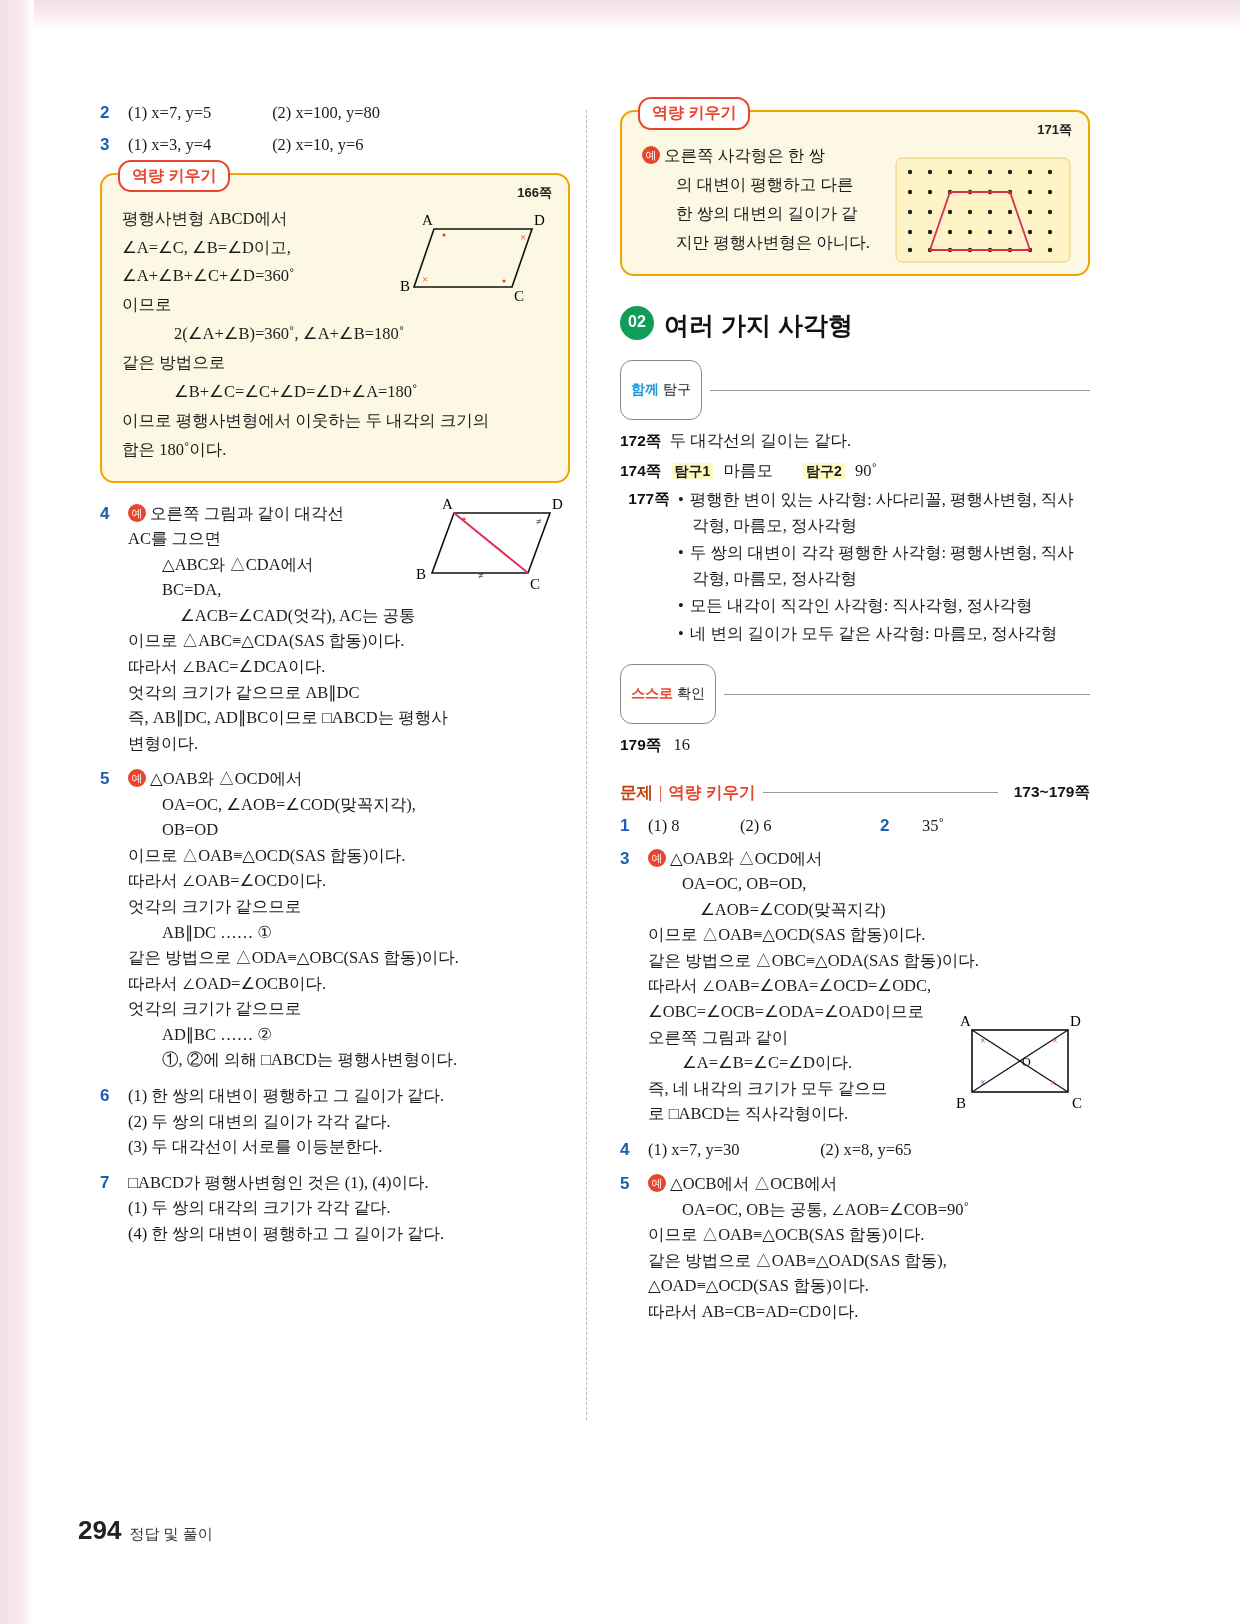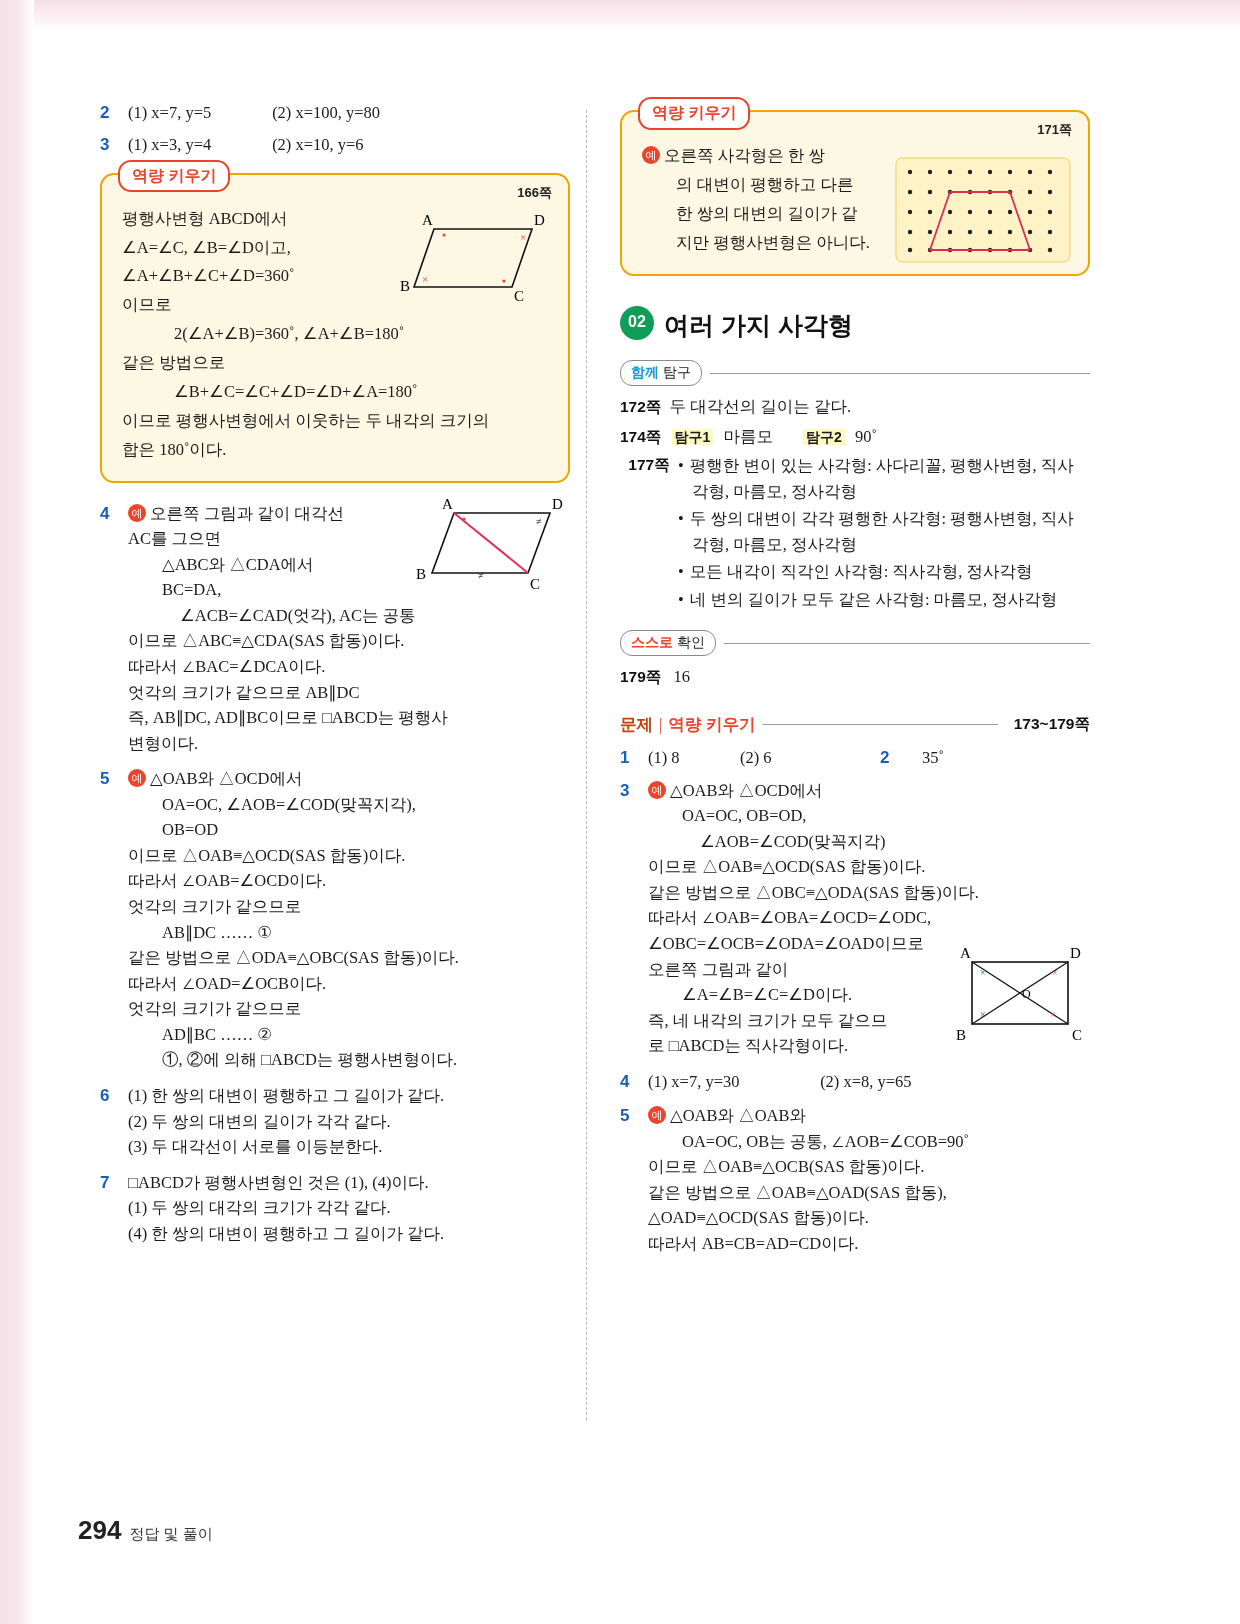--- a/index.html
+++ b/index.html
@@ -88,21 +88,21 @@
     font-size: 16px; display: flex; align-items: center; justify-content: center;
     margin-right: 10px;
   }
   .sec-title {
     font-family: "Liberation Sans", sans-serif; font-weight: bold; font-size: 25px; color: #111;
   }
 
   
   .pill-rule { display: flex; align-items: center; margin: 16px 0 8px 0; }
   .pill {
-    border: 1.5px solid #8a8a8a; border-radius: 12px; padding: 1px 10px;
+    border: 1.5px solid #8a8a8a; border-radius: 12px; padding: 18px 10px;
     font-family: "Liberation Sans", sans-serif; font-size: 14px; color: #222;
     background: #fff; white-space: nowrap;
   }
   .pill .accent { color: #1a9ad6; font-weight: bold; }
   .pill .accent2 { color: #e8452c; font-weight: bold; }
   .rule { flex: 1 1 auto; height: 1px; background: #9a9a9a; margin-left: 8px; }
 
   .prob-head { display: flex; align-items: center; margin: 22px 0 8px 0; }
   .prob-head .lbl {
     font-family: Liberation Serif, serif; font-weight: bold; font-size: 16.5px; color: #c2410c;
@@ -430,21 +430,21 @@
       <div class="qbody">
         <span style="display:inline-block;width:168px">(1) x=7, y=30</span>
         <span>(2) x=8, y=65</span>
       </div>
     </div>
 
     <div class="qrow" style="margin-top:8px">
       <div class="qnum">5</div>
       <div class="qbody">
         <div>
-          <span class="ex-badge">예</span><span>△OAB와 △OAB와</span>
+          <span class="ex-badge">예</span><span>△OCB에서 △OCB에서</span>
         </div>
         <div class="indent1">OA=OC, OB는 공통, ∠AOB=∠COB=90˚</div>
         <div>이므로 △OAB≡△OCB(SAS 합동)이다.</div>
         <div>같은 방법으로 △OAB≡△OAD(SAS 합동),</div>
         <div>△OAD≡△OCD(SAS 합동)이다.</div>
         <div>따라서 AB=CB=AD=CD이다.</div>
       </div>
     </div>
   </div>
 

